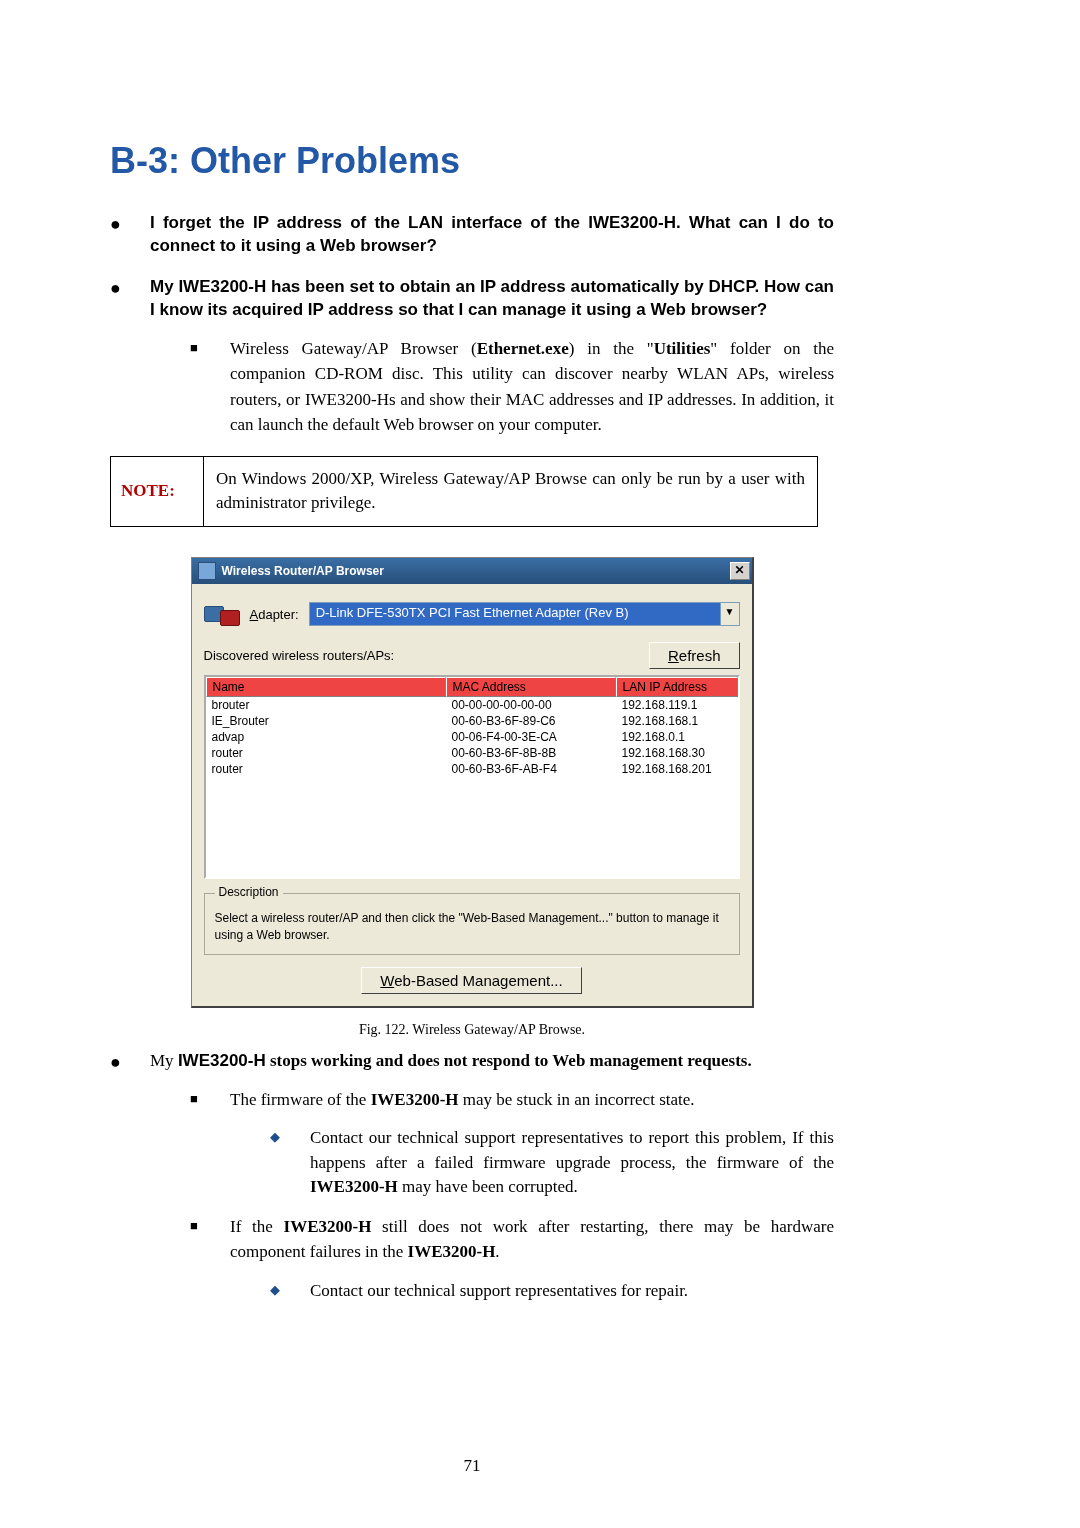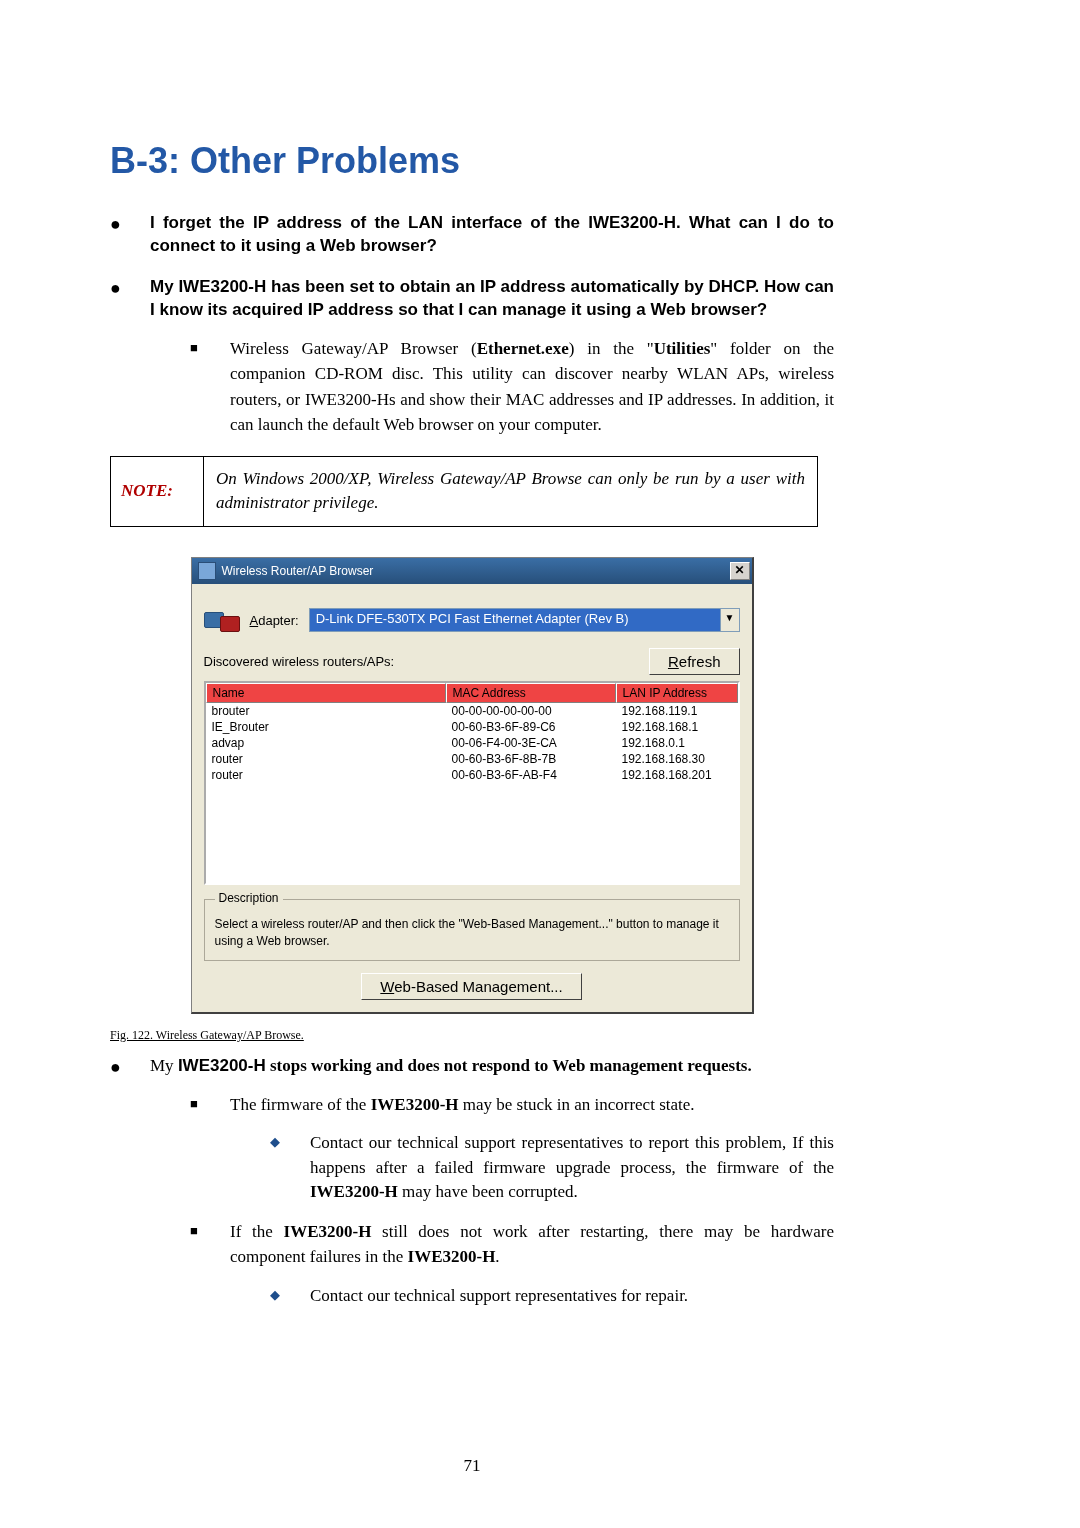--- a/index.html
+++ b/index.html
@@ -86,21 +86,20 @@
     position: absolute;
     left: 0;
     top: 2px;
     font-size: 13px;
     color: #1E4E8C;
   }
   .note-box {
     display: flex;
     border: 1px solid #000;
     margin: 18px 16px 30px 0;
-    font-style: italic;
   }
   .note-box .note-label {
     border-right: 1px solid #000;
     padding: 10px 10px;
     color: #B00000;
     font-weight: bold;
     font-family: "Times New Roman", Times, serif;
     font-size: 17px;
     flex: 0 0 72px;
     display: flex;
@@ -137,33 +136,33 @@
     align-items: center;
     padding: 2px 2px 2px 6px;
     height: 22px;
   }
   .win-titlebar .app-icon {
     width: 16px; height: 16px;
     background: #7AA7D9;
     border: 1px solid #2A4E78;
     margin-right: 6px;
   }
-  .win-titlebar .title-text { flex: 1; font-size: 12px; }
+  .win-titlebar .title-text { flex: 1; font-size: 12px; font-weight: bold; }
   .win-titlebar .close-btn {
     width: 18px; height: 16px;
     background: #D6D3CE;
     border: 1px solid #808080;
     border-top-color: #fff; border-left-color: #fff;
     color: #000;
     text-align: center;
     font-weight: bold;
     line-height: 14px;
     font-size: 12px;
   }
-  .win-body { padding: 20px 12px 12px 12px; border-radius: 11px; }
+  .win-body { padding: 14px 12px 12px 12px; border-radius: 11px; }
   .adapter-row {
     display: flex;
     align-items: center;
     gap: 10px;
     margin-bottom: 12px;
   }
   .adapter-row .big-icon {
     width: 36px; height: 32px; position: relative;
   }
   .adapter-row .big-icon .d1 {
@@ -247,24 +246,23 @@
     top: -9px;
     left: 10px;
     background: #ECE9D8;
     padding: 0 4px;
     font-size: 12px;
   }
   .groupbox .gtext { font-size: 12px; line-height: 1.4; }
   .btn-row { display: flex; justify-content: center; margin-top: 12px; }
 
   .fig-caption {
-    text-align: left;
-    font-size: 12px;
+    text-align: center;
+    font-size: 14px;
     margin: 14px 0 12px 0;
-    text-decoration: underline;
   }
   .page-num {
     position: absolute;
     bottom: 52px;
     left: 0; right: 0;
     text-align: center;
     font-size: 17px;
   }
 </style>
 </head>
@@ -341,21 +339,21 @@
             <div>00-60-B3-6F-89-C6</div>
             <div>192.168.168.1</div>
           </div>
           <div class="lv-row">
             <div>advap</div>
             <div>00-06-F4-00-3E-CA</div>
             <div>192.168.0.1</div>
           </div>
           <div class="lv-row">
             <div>router</div>
-            <div>00-60-B3-6F-8B-7B</div>
+            <div>00-60-B3-6F-8B-8B</div>
             <div>192.168.168.30</div>
           </div>
           <div class="lv-row">
             <div>router</div>
             <div>00-60-B3-6F-AB-F4</div>
             <div>192.168.168.201</div>
           </div>
         </div>
 
         <div class="groupbox">

